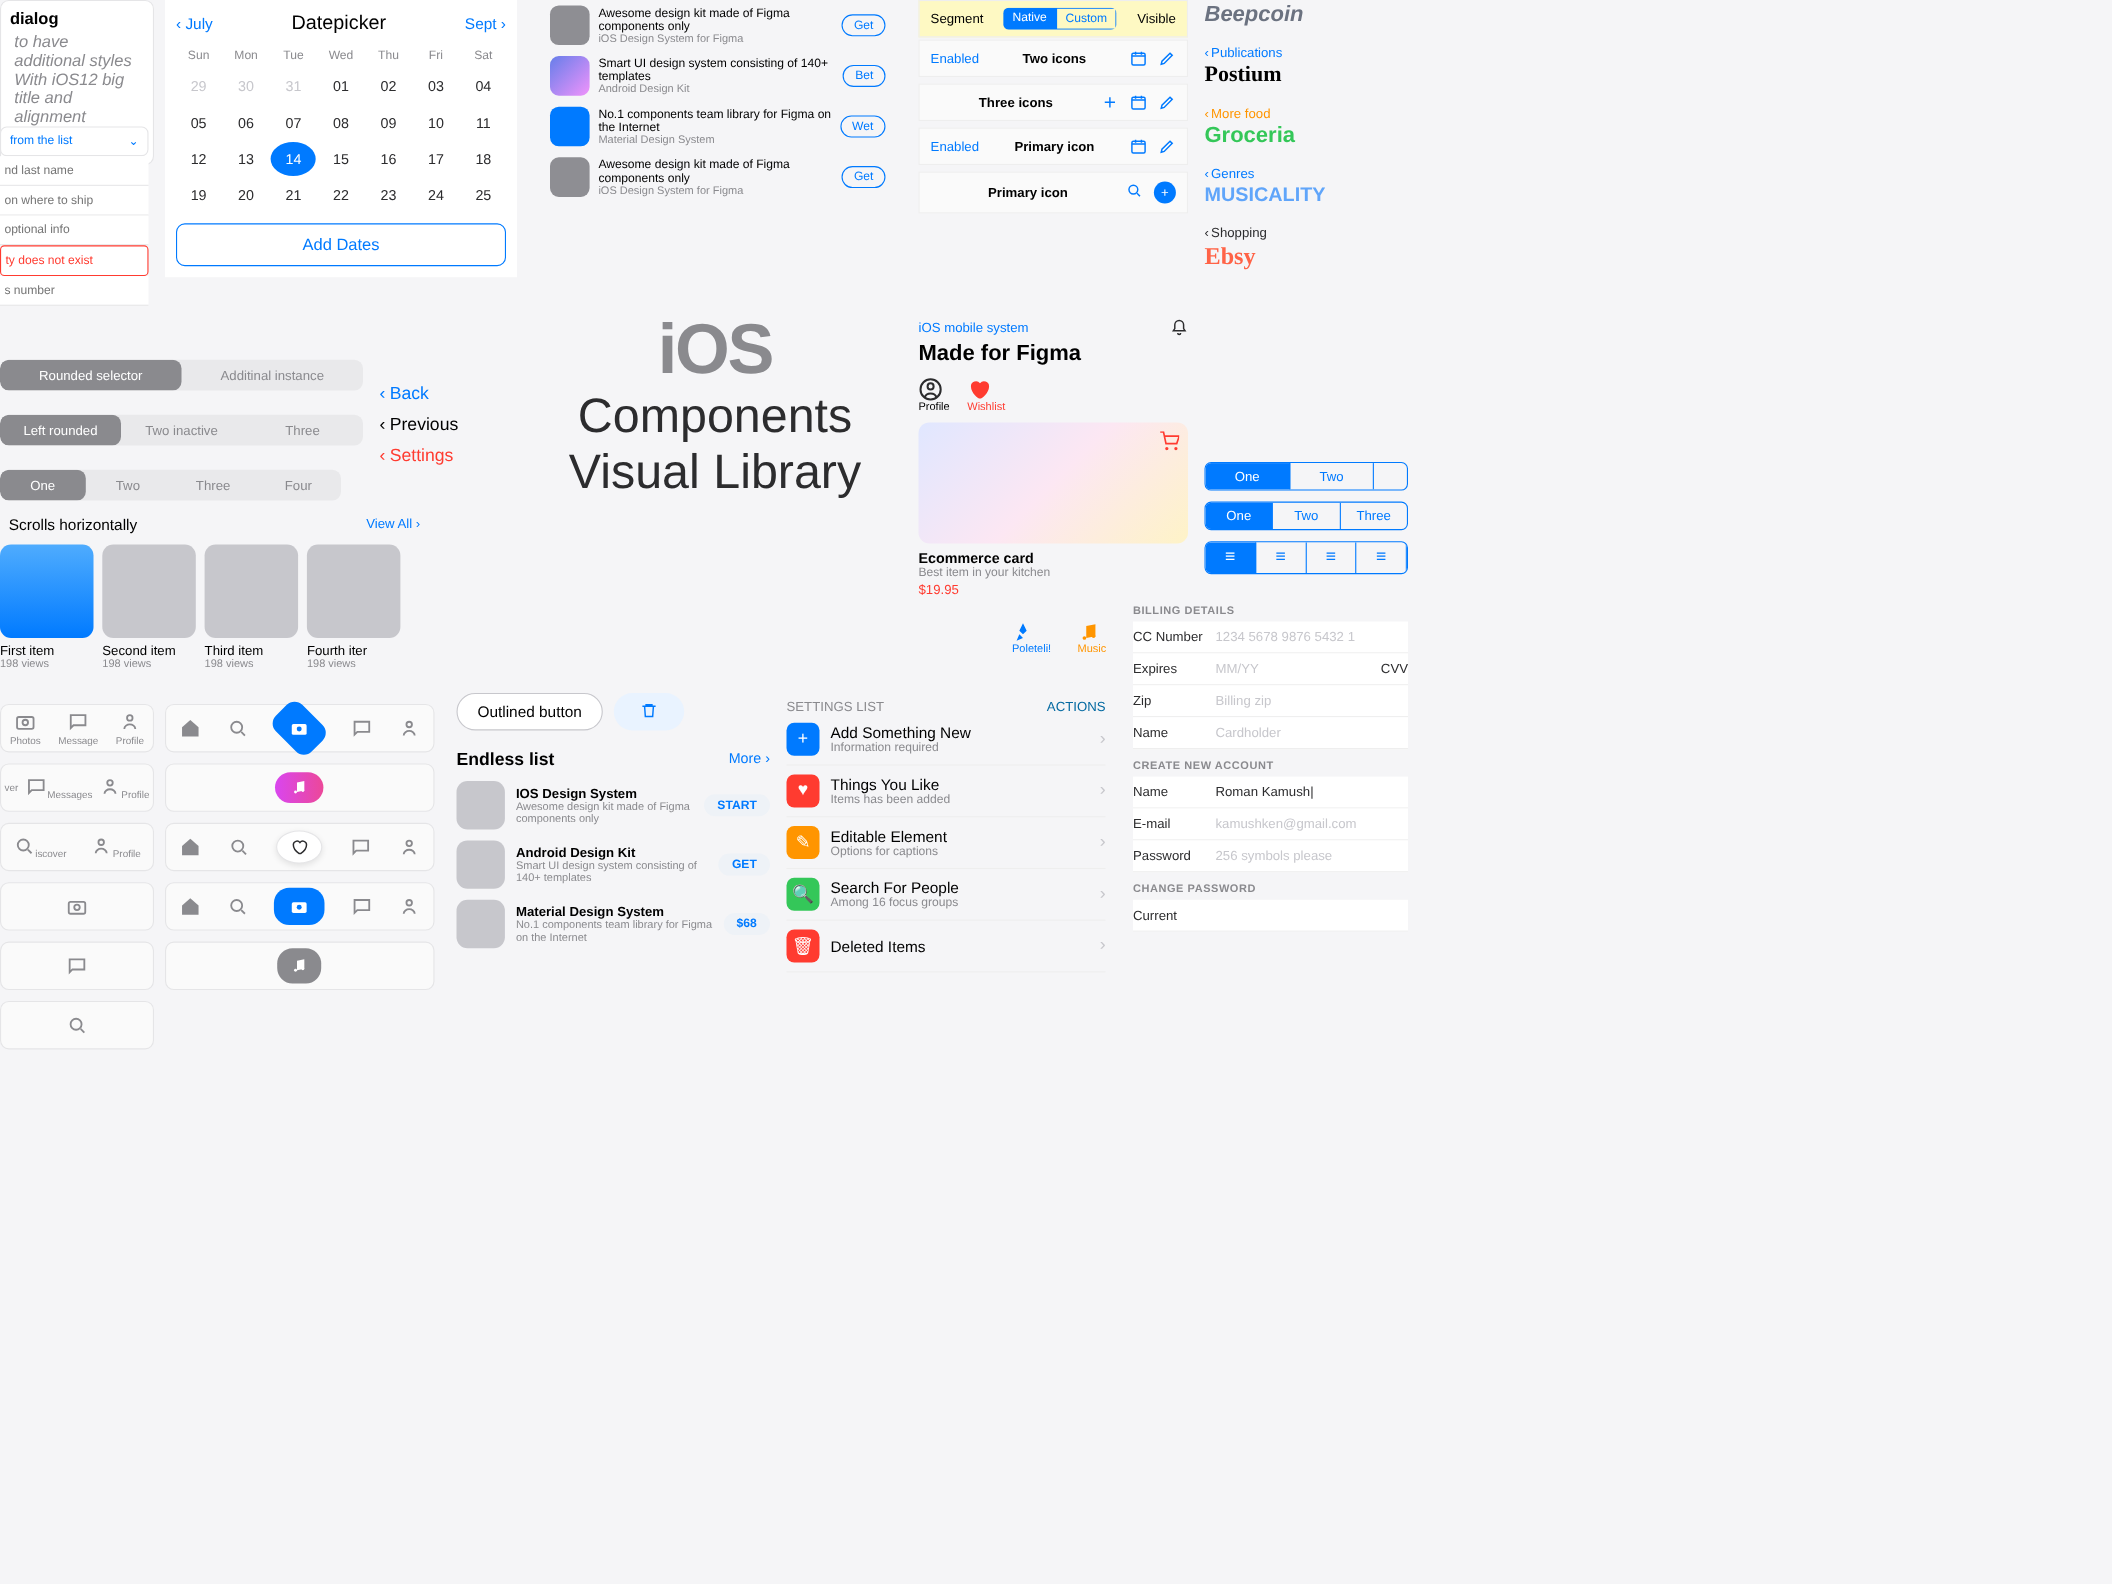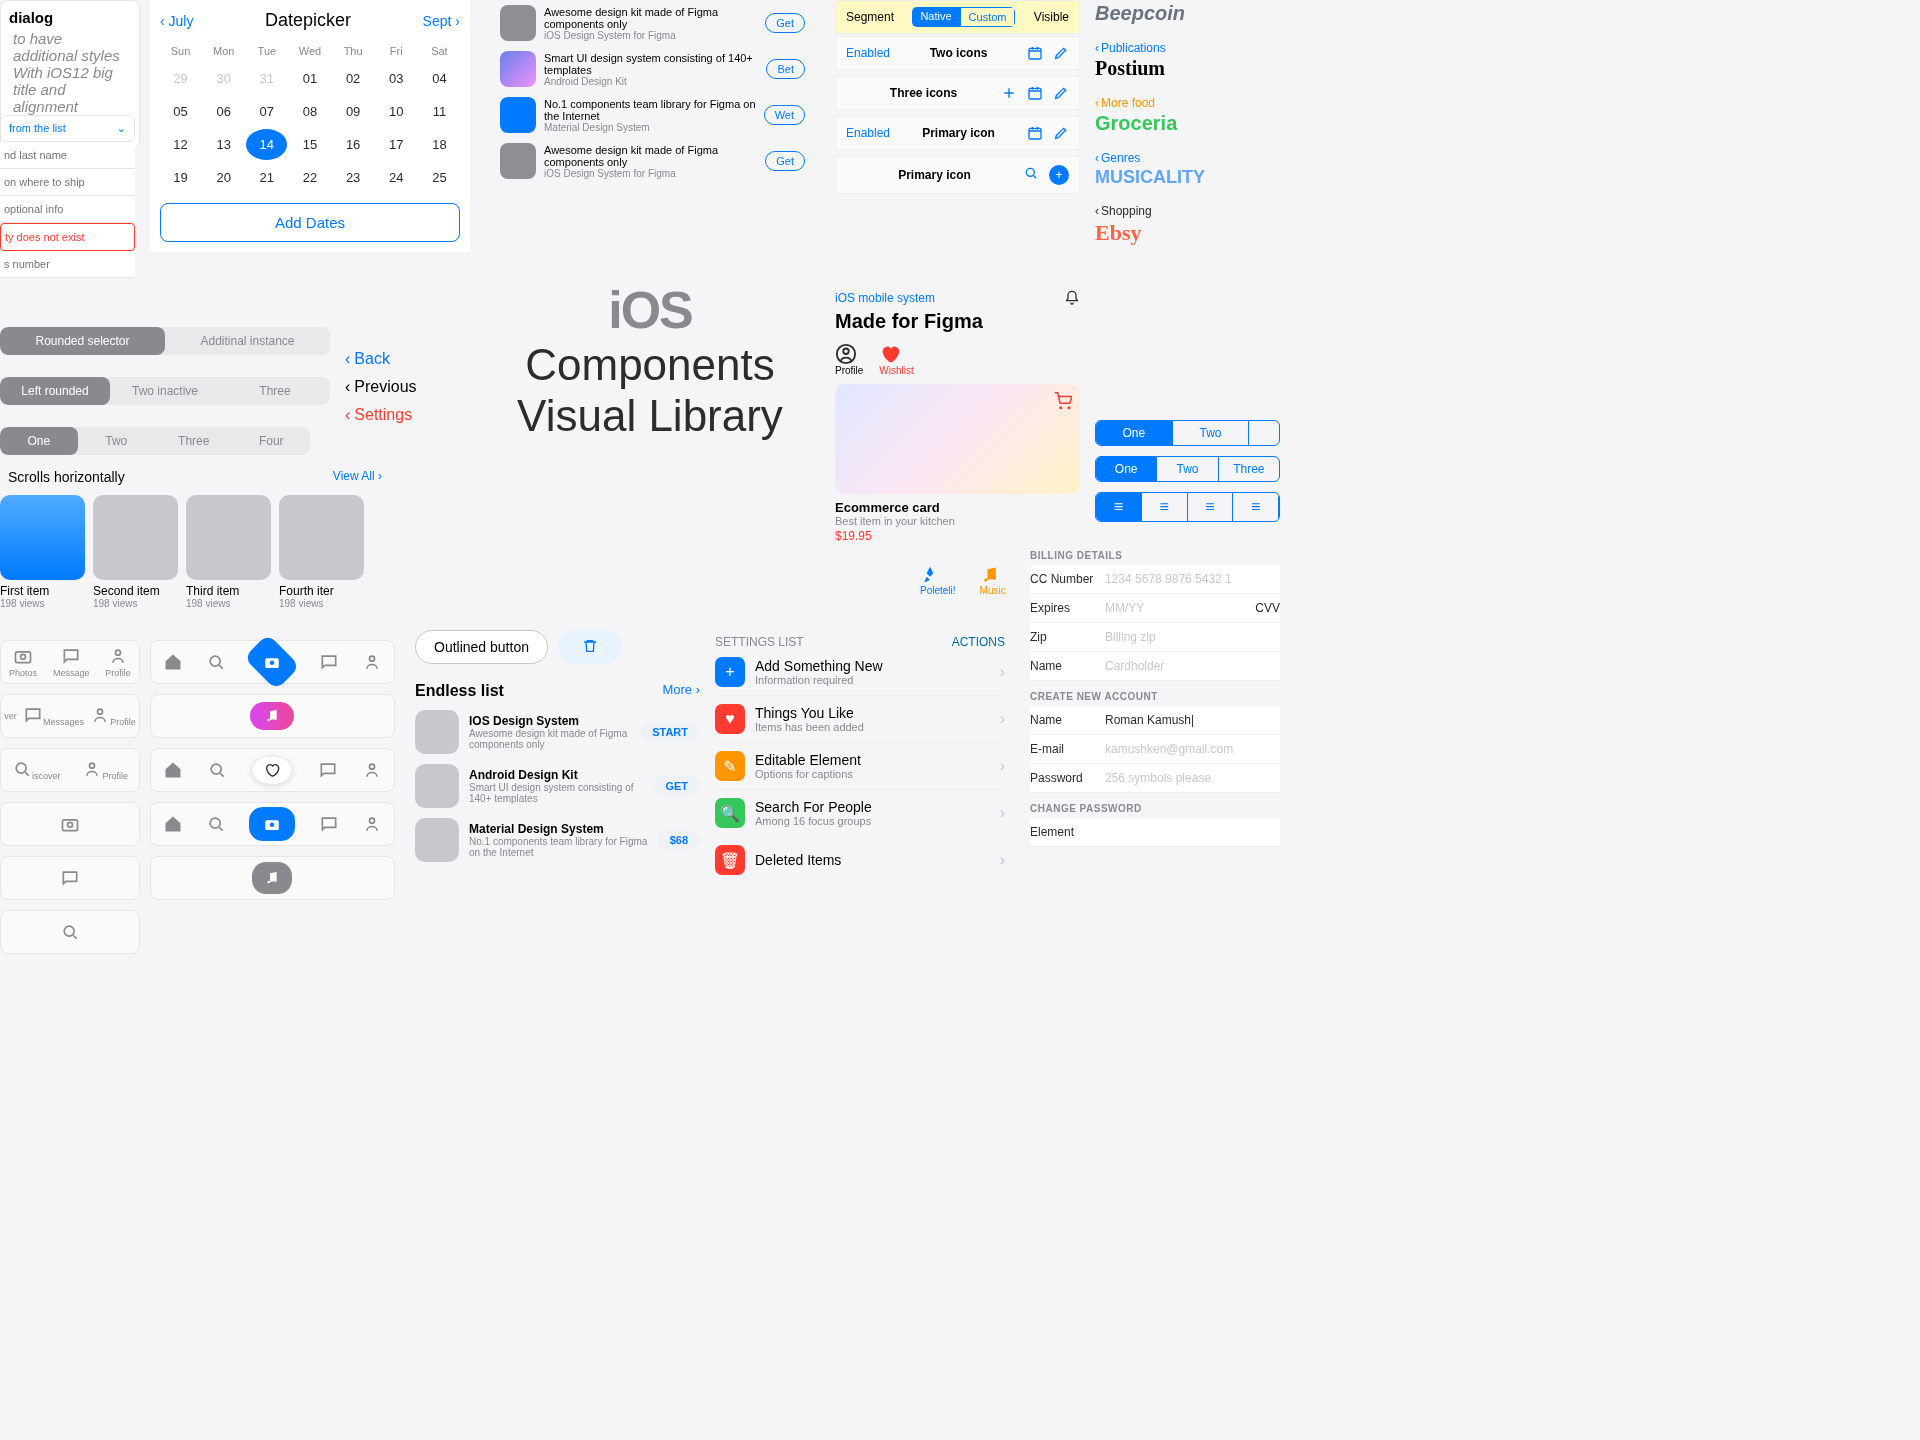--- a/index.html
+++ b/index.html
@@ -73,21 +73,21 @@
 
 .applist { left: 500px; top: 0; width: 305px; }
 .appitem { display: flex; align-items: center; gap: 8px; padding: 5px 0; }
 .appitem .ico { width: 36px; height: 36px; border-radius: 8px; background: #c7c7cc; flex-shrink: 0; }
 .appitem .txt { flex: 1; font-size: 11px; }
 .appitem .txt .sub { color: #8a8a8e; font-size: 10px; }
 .appitem .btn { border: 1px solid #007aff; color: #007aff; padding: 3px 10px; border-radius: 10px; font-size: 11px; }
 
 
 .hero { left: 420px; top: 280px; width: 460px; text-align: center; }
-.hero .ios { font-size: 52px; font-weight: 700; color: #8a8a8e; letter-spacing: -2px; }
+.hero .ios { font-size: 64px; font-weight: 700; color: #8a8a8e; letter-spacing: -2px; }
 .hero .sub { font-size: 44px; color: #2c2c2e; line-height: 1.15; }
 
 
 .headers { left: 835px; top: 0; width: 245px; }
 .hdr { background: #fafafa; border: 1px solid #eee; padding: 8px 10px; margin-bottom: 6px; display: flex; justify-content: space-between; align-items: center; font-size: 12px; }
 .hdr .en { color: #007aff; }
 .hdr .icons { display: flex; gap: 10px; color: #007aff; }
 .plus-fill { background: #007aff; color: #fff; border-radius: 50%; width: 20px; height: 20px; display: flex; align-items: center; justify-content: center; }
 
 
@@ -749,16 +749,16 @@
     <div class="brow">
       <span class="lbl">E-mail</span>
       <span class="val" style="">kamushken@gmail.com</span>
     </div>
     <div class="brow">
       <span class="lbl">Password</span>
       <span class="val" style="">256 symbols please</span>
     </div>
     <h4>CHANGE PASSWORD</h4>
     <div class="brow">
-      <span class="lbl">Element</span>
+      <span class="lbl">Current</span>
       <span class="val" style=""></span>
     </div>
   </div>
 
 </body></html>

